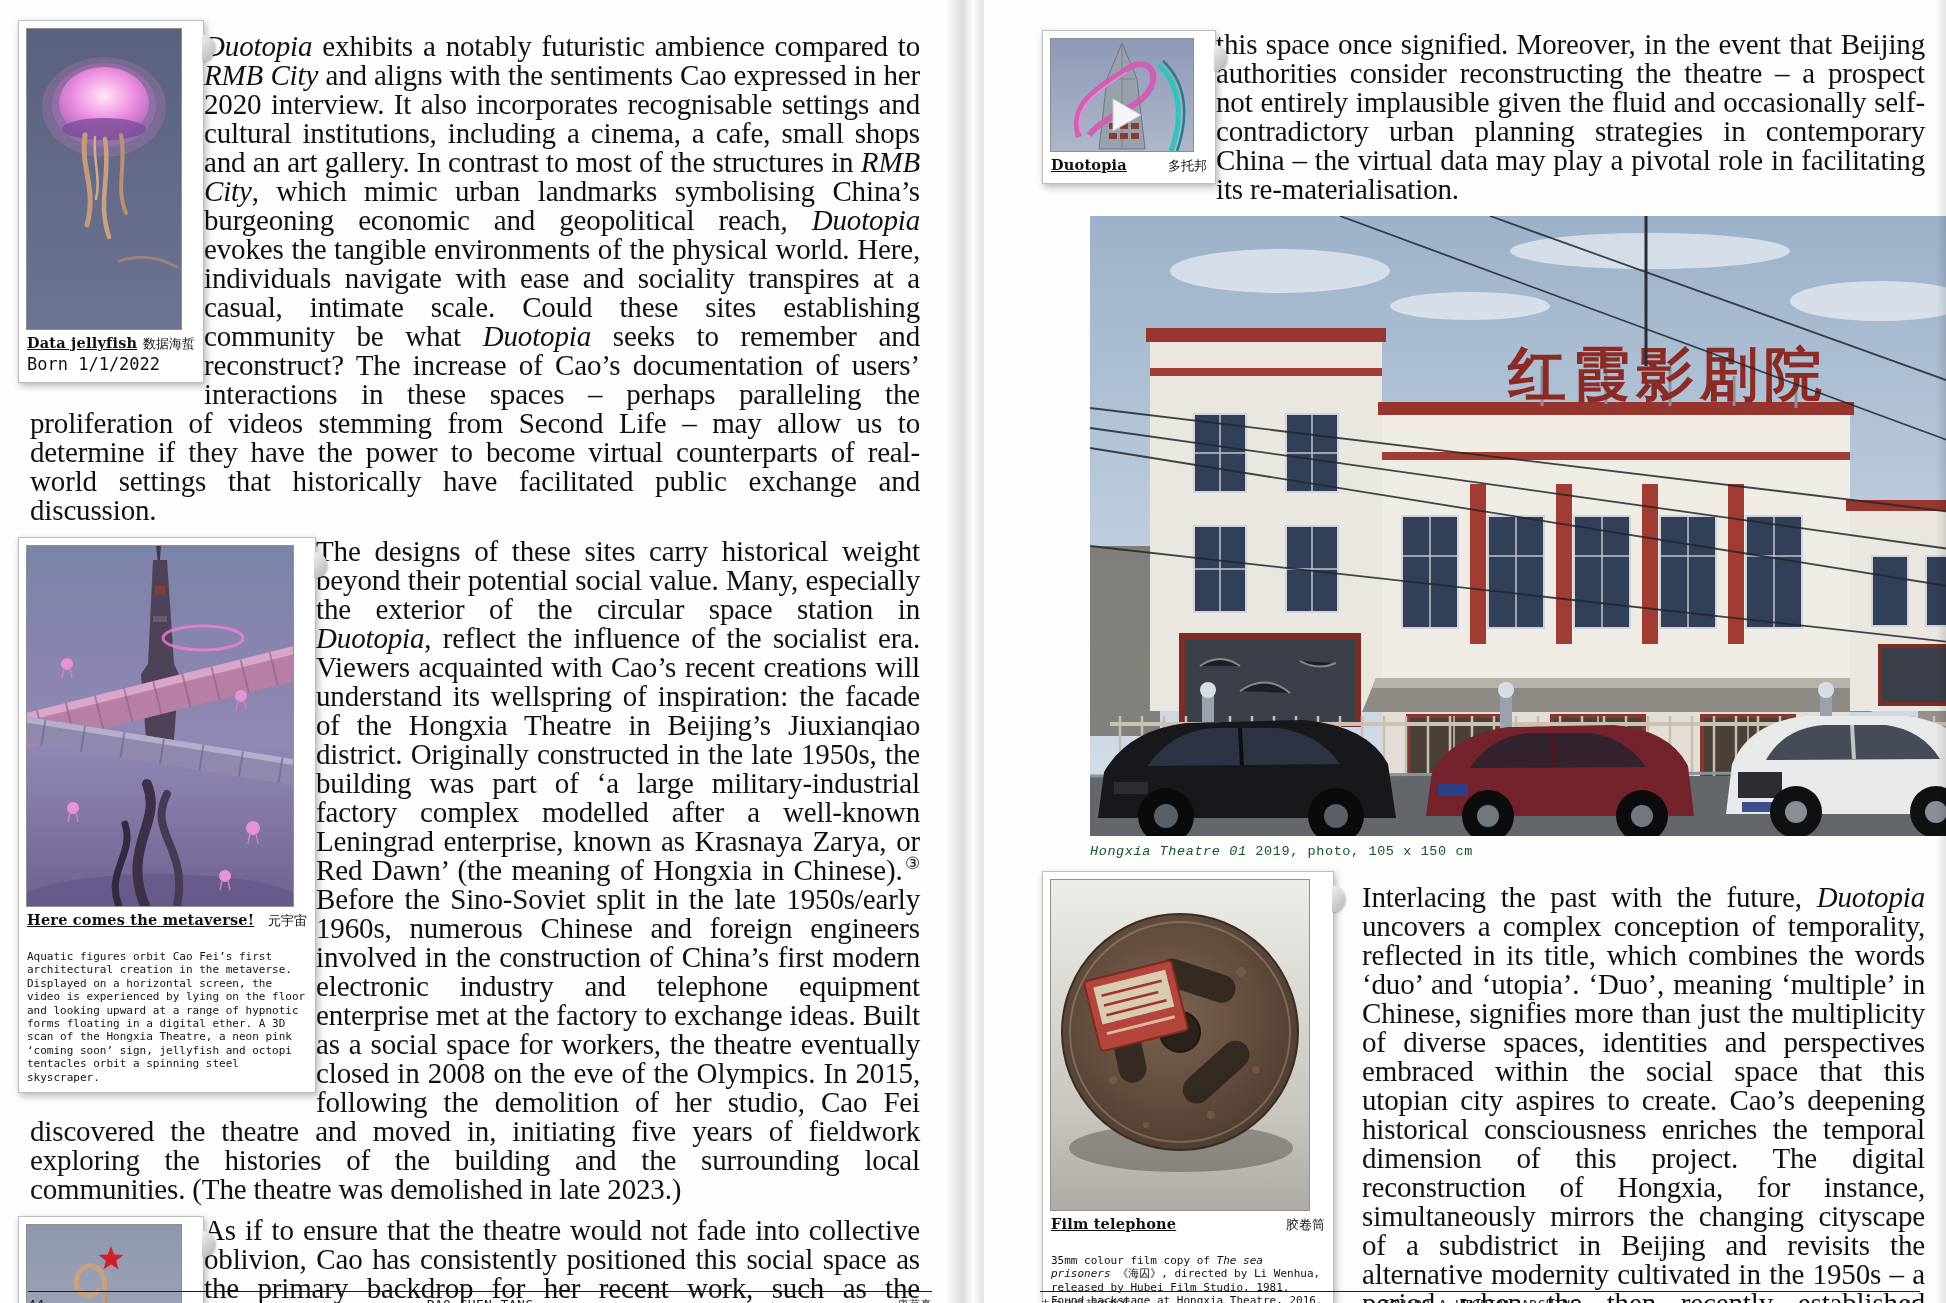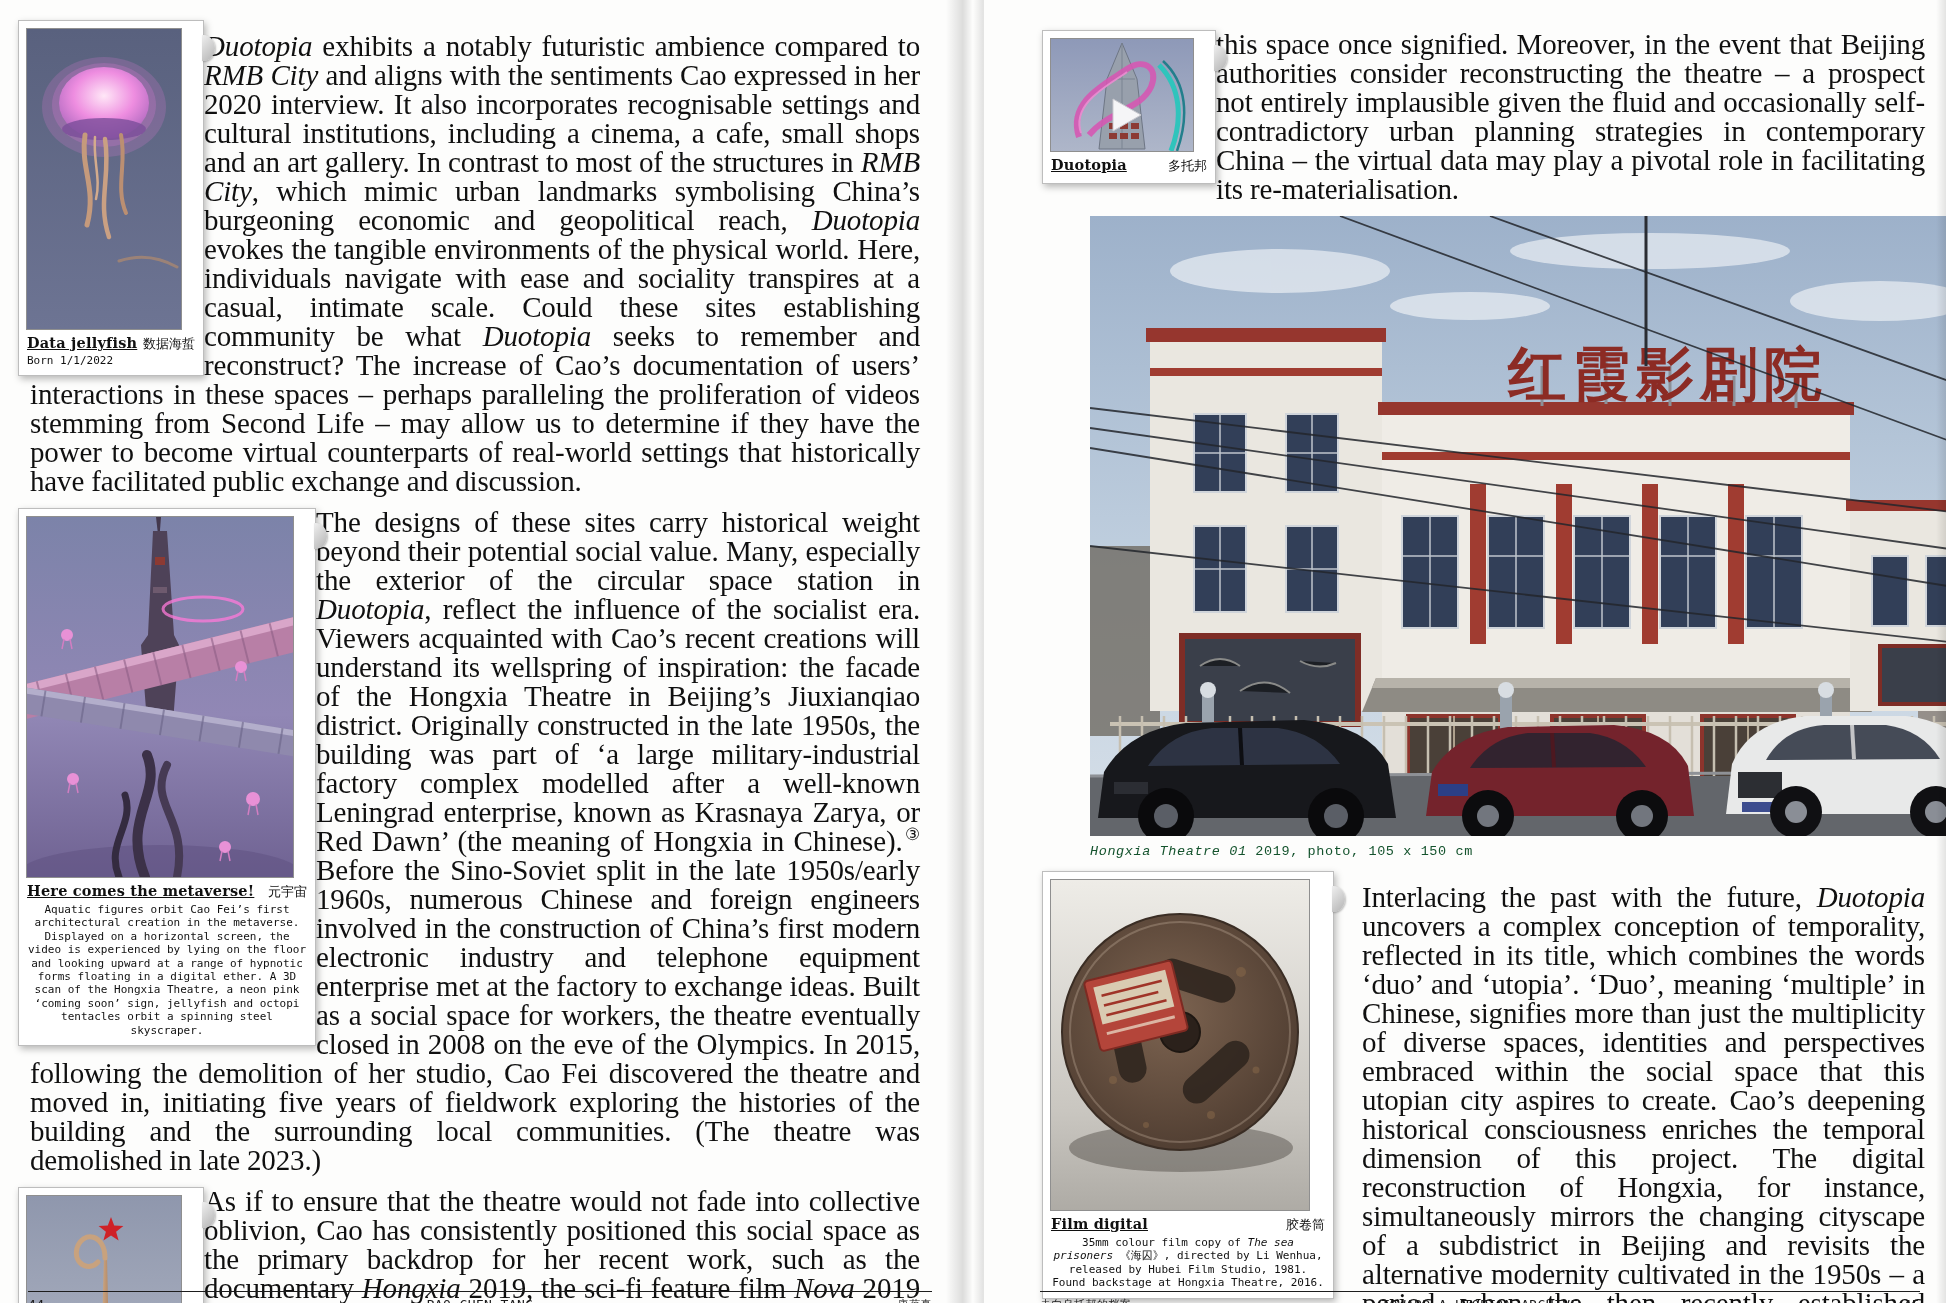--- a/index.html
+++ b/index.html
@@ -32,22 +32,22 @@
   .f2{float:left;clear:left;width:282px;margin:20px 22px 10px 0;}
   .f3{float:left;clear:left;width:170px;margin:18px 25px 0 0;}
   .fD{float:left;width:158px;margin:4px 22px 8px 0;}
   .fC{width:276px;flex:0 0 276px;}
 
   figcaption{padding:4px 1px 1px 1px;}
   .cap-row{display:flex;justify-content:space-between;align-items:baseline;}
   .cap-title{font-family:"DejaVu Serif",serif;font-weight:bold;text-decoration:underline;
     font-size:14.5px;letter-spacing:0.2px;}
   .cap-zh{font-family:"DejaVu Sans",sans-serif;font-weight:normal;font-size:13px;}
-  .cap-born{font-family:"DejaVu Sans Mono",monospace;font-size:11px;margin-top:1px;}
-  .cap-desc{font-family:"DejaVu Sans Mono",monospace;font-size:11px;line-height:13.4px;margin-top:2px;text-align:center;}
+  .cap-born{font-family:"DejaVu Sans Mono",monospace;font-size:17px;margin-top:1px;}
+  .cap-desc{font-family:"DejaVu Sans Mono",monospace;font-size:11px;line-height:13.4px;margin-top:20px;}
   .cap-desc i{font-style:italic;}
 
   .rp-top{min-height:150px;}
   .rp-top p{overflow:visible;}
   .photo-block{clear:both;margin-top:8px;padding-left:48px;}
   .photo-caption{font-family:"Liberation Mono",monospace;font-size:13.5px;letter-spacing:0.6px;
     margin-top:8px;color:#14532d;}
   .photo-caption i{font-style:italic;}
   .rp-bottom{display:flex;gap:16px;margin-top:12px;align-items:flex-start;}
   .rp-bottom p{flex:1;}
@@ -515,21 +515,21 @@
                 <line x1="54" y1="108" x2="116" y2="108"></line>
                   <line x1="54" y1="118" x2="110" y2="118"></line>
                 <line x1="54" y1="128" x2="116" y2="128"></line>
               </g>
               <line x1="50" y1="146" x2="120" y2="146" stroke="#e6d2be" stroke-width="3" opacity="0.8"></line>
             </g>
           </svg>
           <span class="curl"></span>
           <figcaption>
             <div class="cap-row">
-              <span class="cap-title">Film digital</span>
+              <span class="cap-title">Film telephone</span>
               <span class="cap-zh">胶卷筒</span>
             </div>
             <div class="cap-desc">35mm colour film copy of <i>The sea prisoners</i> 《海囚》, directed by Li Wenhua, released by Hubei Film Studio, 1981. Found backstage at Hongxia Theatre, 2016.</div>
           </figcaption>
         </figure>
         <p class="body-text">Interlacing the past with the future, <i>Duotopia</i> uncovers a complex conception of temporality, reflected in its title, which combines the words ‘duo’ and ‘utopia’. ‘Duo’, meaning ‘multiple’ in Chinese, signifies more than just the multiplicity of diverse spaces, identities and perspectives embraced within the social space that this utopian city aspires to create. Cao’s deepening historical consciousness enriches the temporal dimension of this project. The digital reconstruction of Hongxia, for instance, simultaneously mirrors the changing cityscape of a subdistrict in Beijing and revisits the alternative modernity cultivated in the 1950s – a period when the then recently established People’s Republic of China envisioned its own techno-utopian possibilities. Through this archaeological tracing, the importance of ‘duo’ expands to encompass not only an amalgamation of the many but also the multifaceted aspects of a singular entity.</p>
       </div>
     </div>
 
     <footer class="pfoot">

